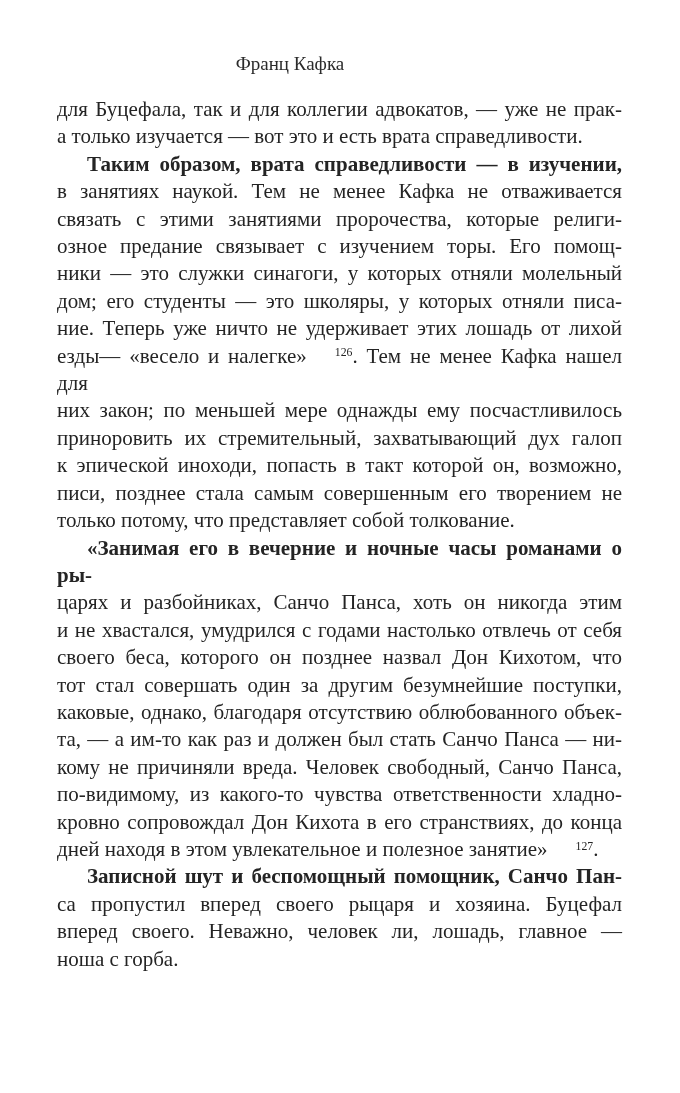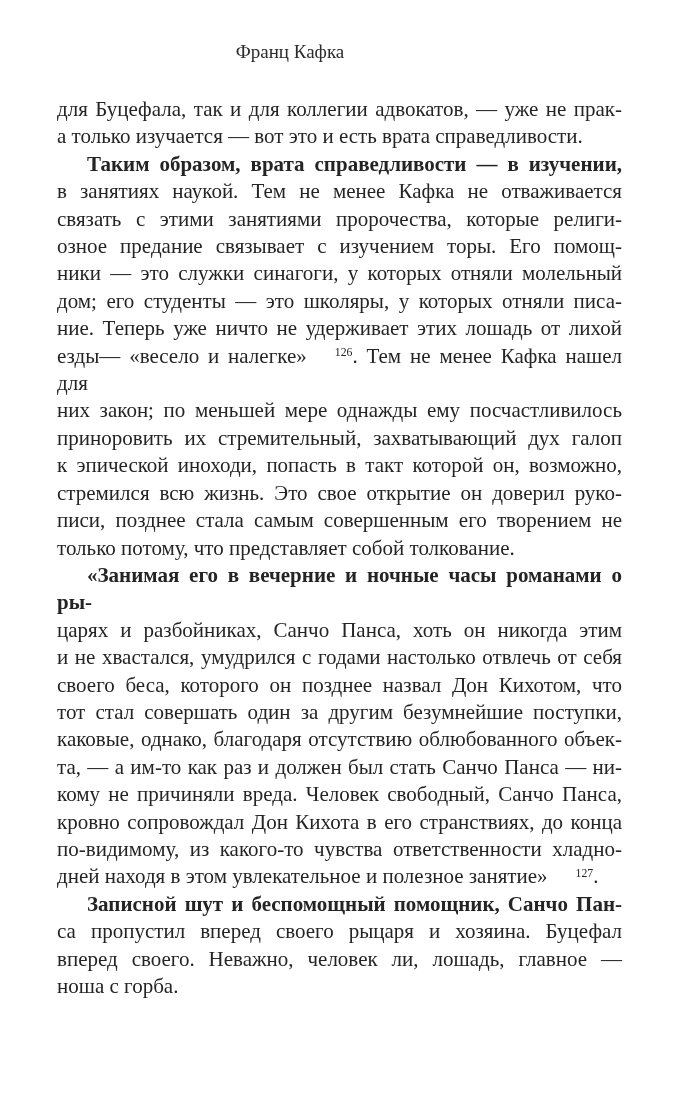--- a/index.html
+++ b/index.html
@@ -11,21 +11,21 @@
     position: relative;
     width: 680px;
     height: 1093px;
     background: #ffffff;
     font-family: "Liberation Serif", "DejaVu Serif", serif;
     color: #242424;
     overflow: hidden;
   }
   .running-head {
     position: absolute;
-    top: 40px;
+    top: 52px;
     left: 0;
     width: 580px;
     text-align: center;
     font-size: 19px;
     line-height: 24px;
     color: #2b2b2b;
   }
   .body-text {
     position: absolute;
     top: 96px;
@@ -72,35 +72,34 @@
         <div class="line">в занятиях наукой. Тем не менее Кафка не отваживается</div>
         <div class="line">связать с этими занятиями пророчества, которые религи-</div>
         <div class="line">озное предание связывает с изучением торы. Его помощ-</div>
         <div class="line">ники — это служки синагоги, у которых отняли молельный</div>
         <div class="line">дом; его студенты — это школяры, у которых отняли писа-</div>
         <div class="line">ние. Теперь уже ничто не удерживает этих лошадь от лихой</div>
         <div class="line">езды— «весело и налегке»<sup class="fnref">126</sup>. Тем не менее Кафка нашел для</div>
         <div class="line">них закон; по меньшей мере однажды ему посчастливилось</div>
         <div class="line">приноровить их стремительный, захватывающий дух галоп</div>
         <div class="line">к эпической иноходи, попасть в такт которой он, возможно,</div>
-        <div class="line">стремился всю жизнь. Это свое открытие он доверил руко-</div>
         <div class="line">писи, позднее стала самым совершенным его творением не</div>
         <div class="line last">только потому, что представляет собой толкование.</div>
       </div>
       <div class="para indent">
         <div class="line">«Занимая его в вечерние и ночные часы романами о ры-</div>
         <div class="line">царях и разбойниках, Санчо Панса, хоть он никогда этим</div>
         <div class="line">и не хвастался, умудрился с годами настолько отвлечь от себя</div>
         <div class="line">своего беса, которого он позднее назвал Дон Кихотом, что</div>
         <div class="line">тот стал совершать один за другим безумнейшие поступки,</div>
         <div class="line">каковые, однако, благодаря отсутствию облюбованного объек-</div>
         <div class="line">та, — а им-то как раз и должен был стать Санчо Панса — ни-</div>
         <div class="line">кому не причиняли вреда. Человек свободный, Санчо Панса,</div>
+        <div class="line">по-видимому, из какого-то чувства ответственности хладно-</div>
         <div class="line">кровно сопровождал Дон Кихота в его странствиях, до конца</div>
-        <div class="line">по-видимому, из какого-то чувства ответственности хладно-</div>
         <div class="line last">дней находя в этом увлекательное и полезное занятие»<sup class="fnref">127</sup>.</div>
       </div>
       <div class="para indent">
         <div class="line">Записной шут и беспомощный помощник, Санчо Пан-</div>
         <div class="line">са пропустил вперед своего рыцаря и хозяина. Буцефал</div>
         <div class="line">вперед своего. Неважно, человек ли, лошадь, главное —</div>
         <div class="line last">ноша с горба.</div>
       </div>
     </div>
 </div>

